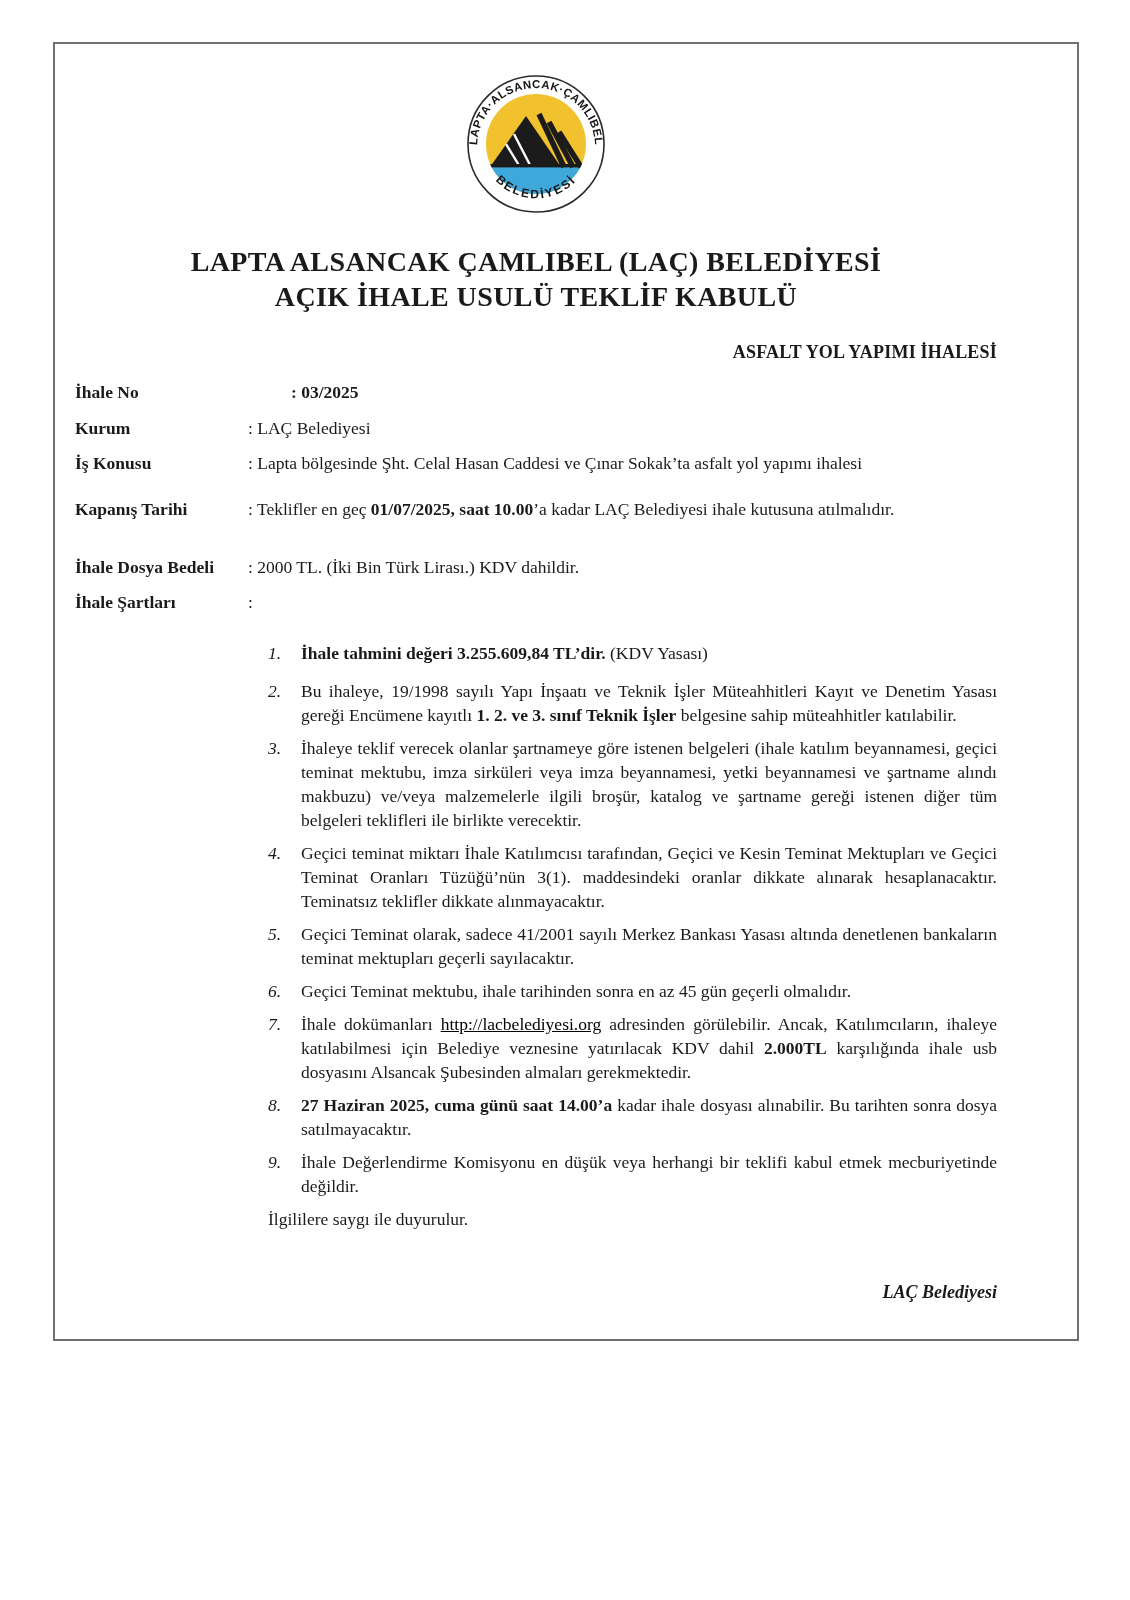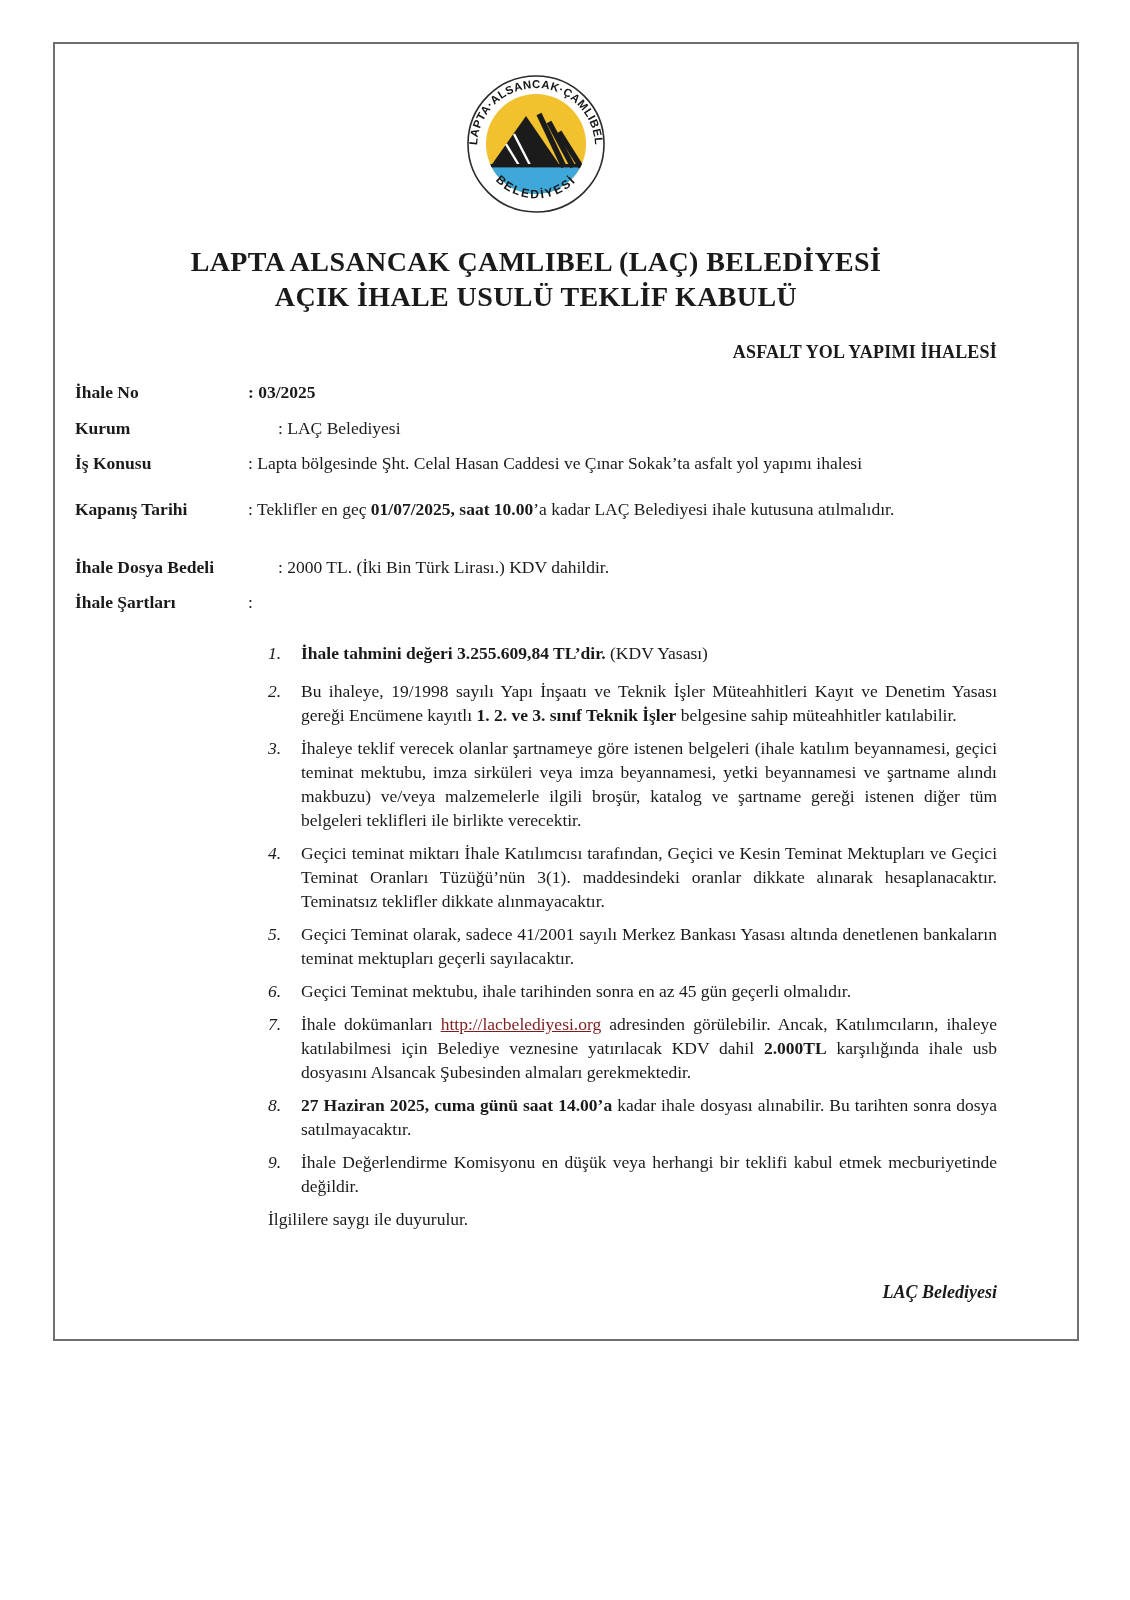--- a/index.html
+++ b/index.html
@@ -21,33 +21,33 @@
   .title .tline{display:block;}
 
   .subtitle{margin-top:27px;text-align:right;font-weight:bold;}
   .subtitle .s1{display:block;font-size:18px;line-height:23px;letter-spacing:0.2px;}
   .subtitle .s2{display:block;font-size:17px;line-height:23px;}
 
   .fields{margin-top:17px;font-size:17.5px;line-height:23px;}
   .frow{display:flex;align-items:flex-start;}
   .flabel{width:173px;flex:0 0 173px;font-weight:bold;}
   .fvalue{flex:1;}
-  .mb-a{margin-bottom:13px;}
-  .mb-b{margin-bottom:12px;gap:30px;}
+  .mb-a{margin-bottom:13px;gap:43px;}
+  .mb-b{margin-bottom:12px;}
   .mb-c{margin-bottom:23px;}
   .mb-d{margin-bottom:35px;}
 
   .list{margin-top:27px;margin-left:193px;font-size:17.5px;}
   .litem{display:flex;margin-bottom:9px;}
   .lnum{flex:0 0 33px;width:33px;font-style:italic;line-height:24px;}
   .ltext{flex:1;text-align:justify;line-height:24px;}
   .litem.gap-lg{margin-bottom:14px;}
 
   b,.bold{font-weight:bold;}
-  .doc-link{color:#7f1d1d;text-decoration:underline;}
+  .doc-link{color:#000000;text-decoration:underline;}
 
   .regards{margin-top:3px;margin-left:193px;font-size:17.5px;line-height:24px;}
   .signature{margin-top:49px;text-align:right;font-size:18px;font-weight:bold;
     font-style:italic;line-height:24px;}
 
   .arc-text{font-family:"Liberation Sans", sans-serif;font-weight:bold;fill:#151515;}
 </style>
 </head>
 <body>
 

